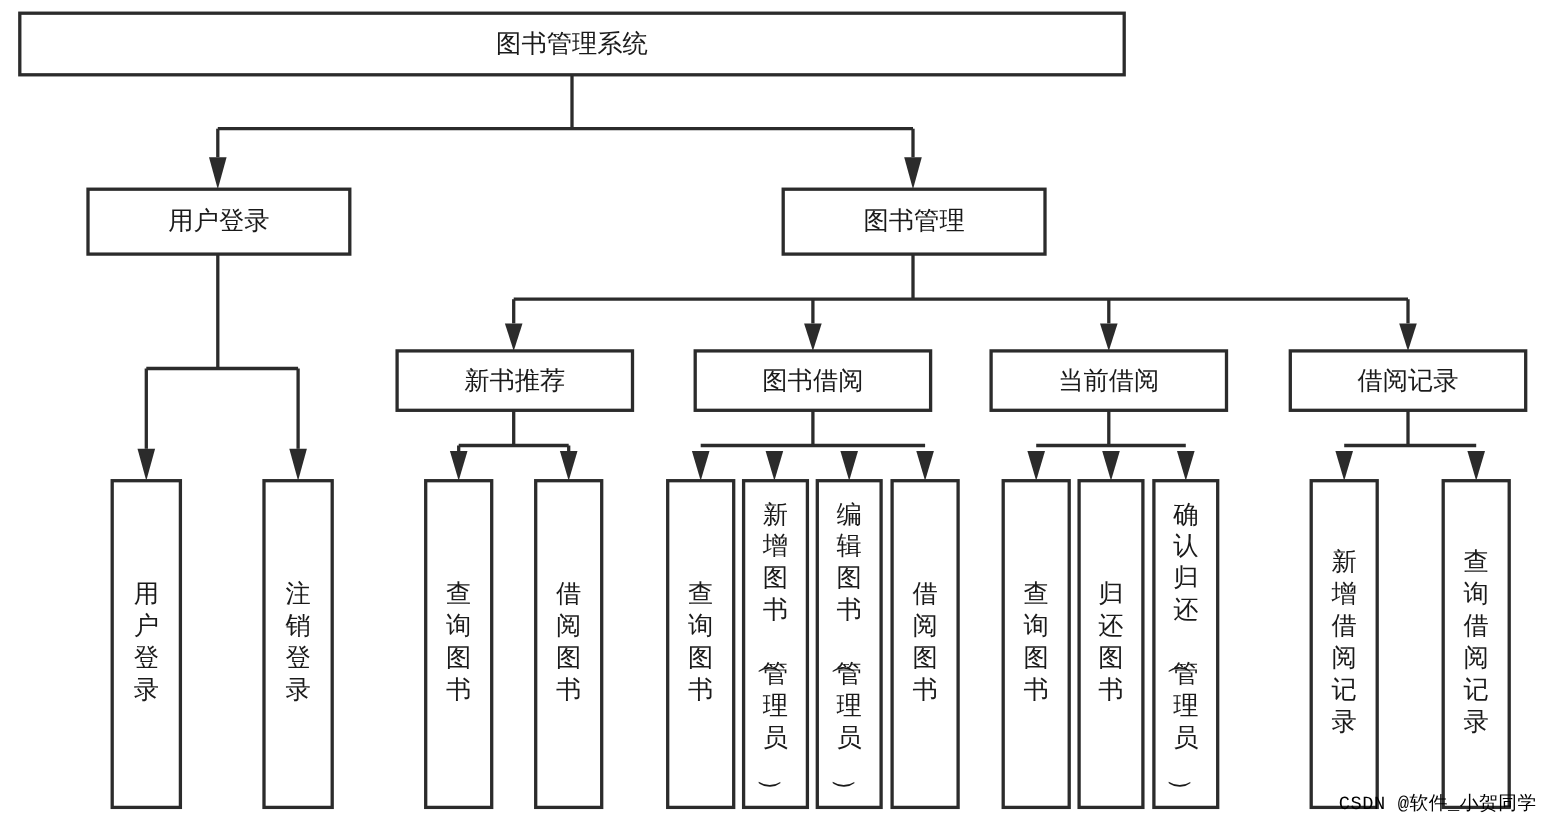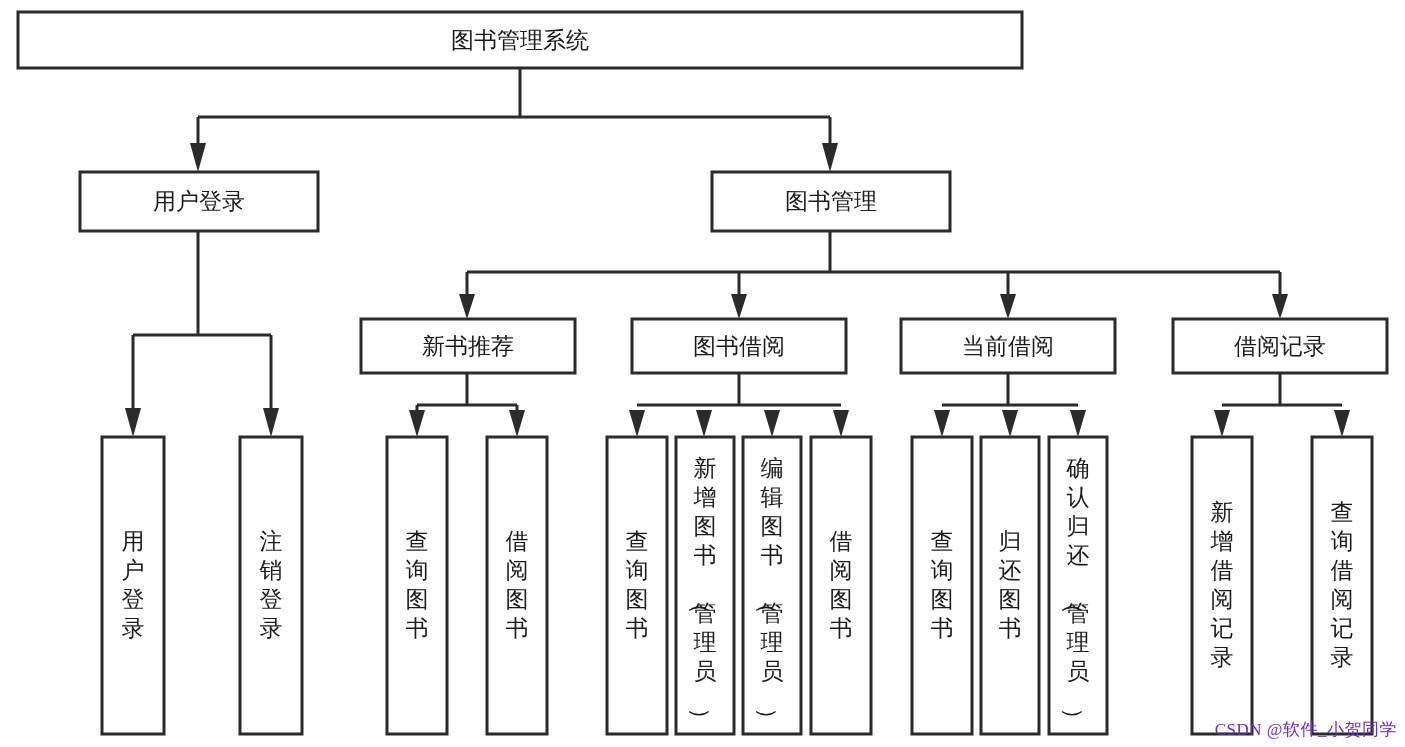--- a/index.html
+++ b/index.html
@@ -46,23 +46,23 @@
     stroke-linecap: butt;
   }
   .arrow-head {
     fill: #2b2b2b;
     stroke: none;
   }
   .watermark {
     position: absolute;
     right: 8px;
     bottom: 6px;
-    font-family: Liberation Serif, serif;
+    font-family: Liberation Mono, monospace;
     font-size: 17px;
-    color: #6d28d9;
+    color: #000000;
     white-space: nowrap;
     letter-spacing: 0.5px;
   }
 </style>
 </head>
 <body>
 
 <svg id="diagram-root" viewBox="0 0 1405 747" xmlns="http://www.w3.org/2000/svg">
 
   <g>

